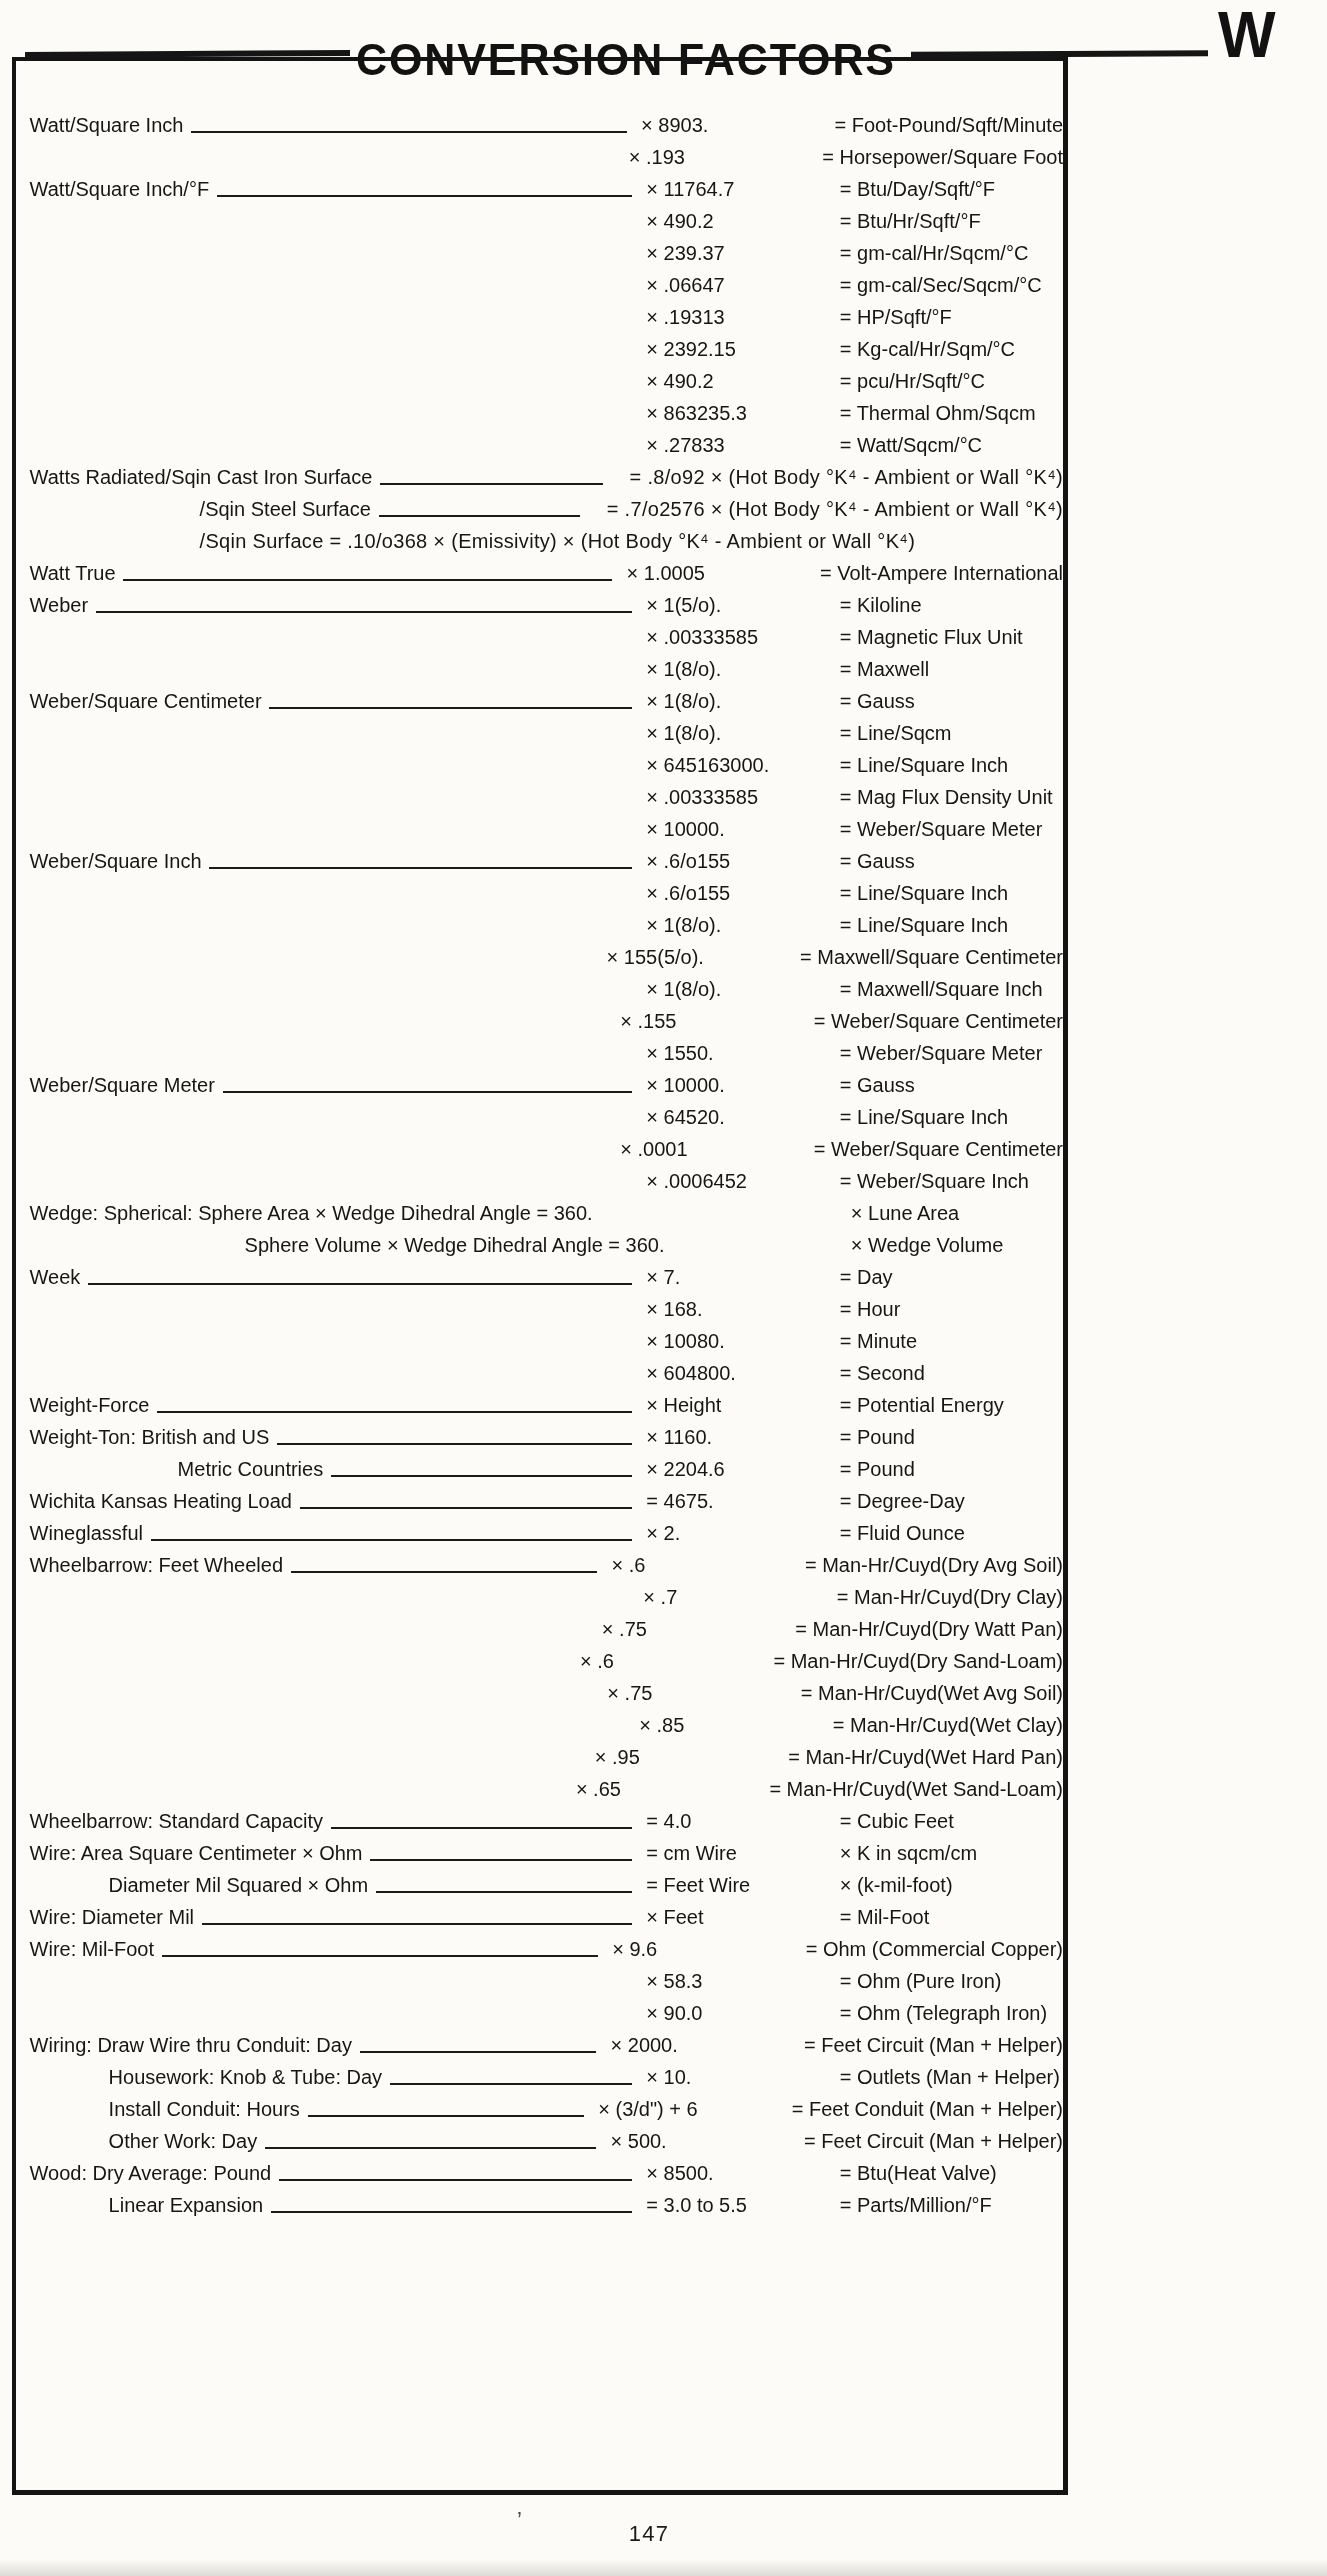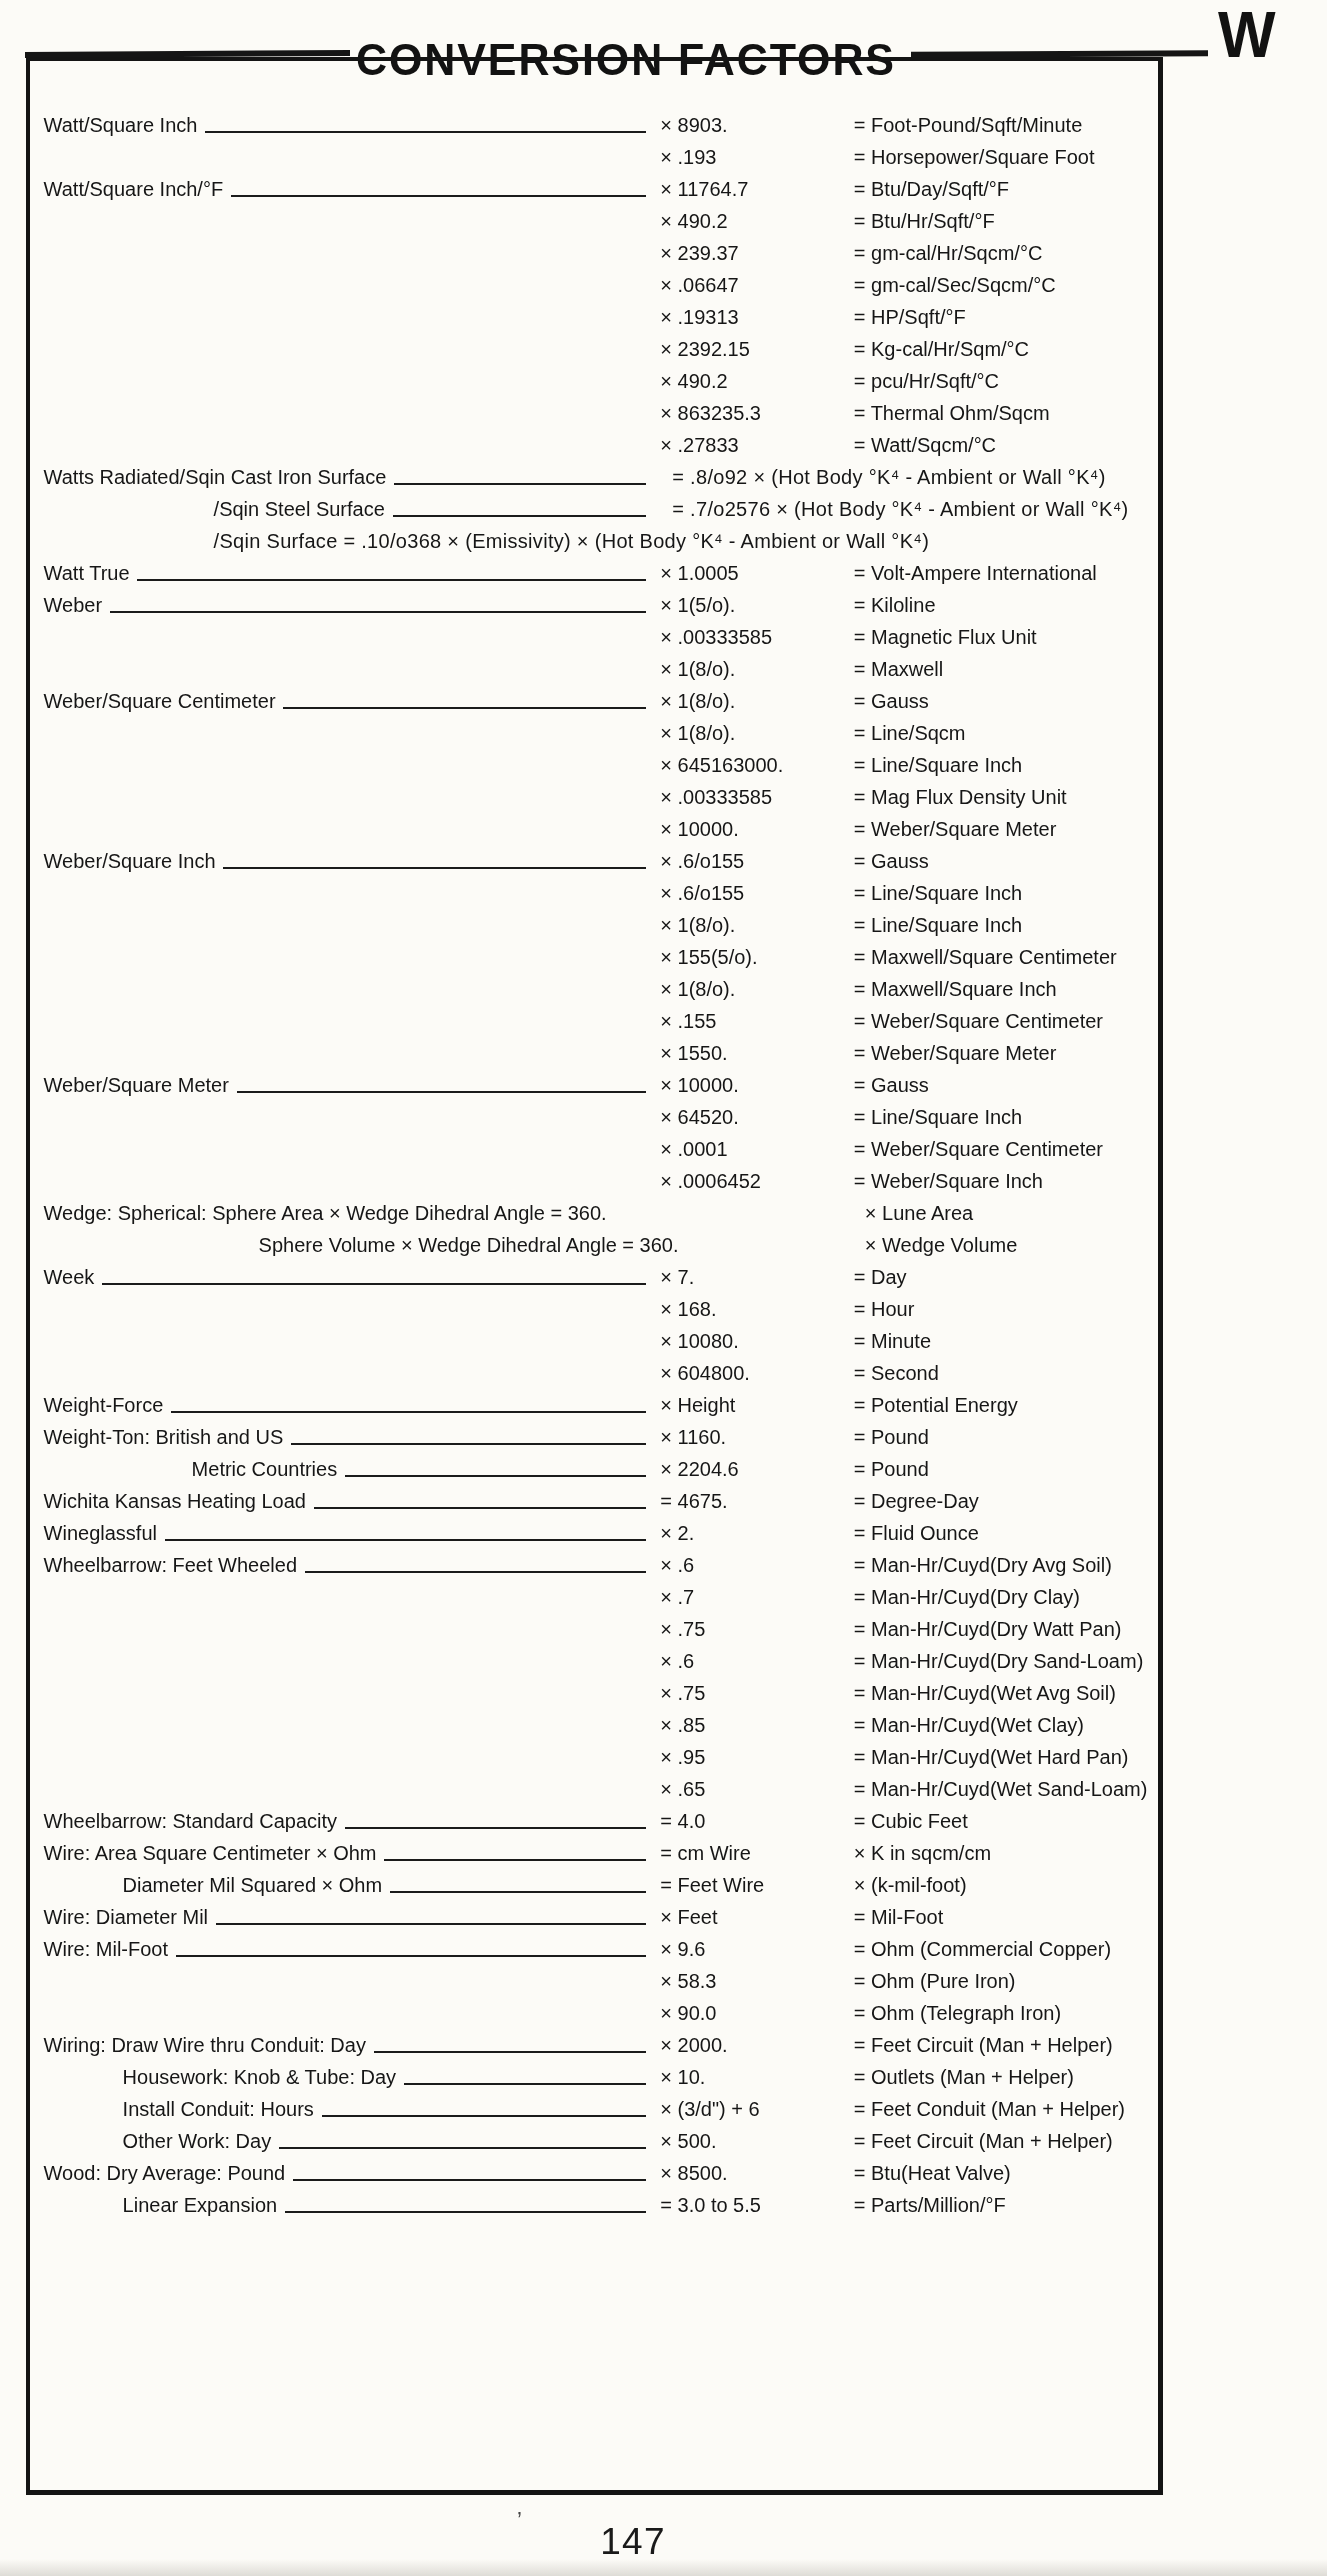--- a/index.html
+++ b/index.html
@@ -24,22 +24,22 @@
   .rule-left{left:25px;width:325px;transform:rotate(-0.35deg);}
   .rule-right{left:911px;width:297px;transform:rotate(-0.3deg);}
   .letter{
     position:absolute;left:1218px;top:0px;
     font-size:61px;font-weight:bold;color:#121212;
     transform:scaleY(1.05);
   }
 
   
   .box{
-    position:absolute;left:26px;top:57px;
-    width:1137px;height:2438px;
+    position:absolute;left:12px;top:57px;
+    width:1056px;height:2438px;
     border:solid #141414;
     border-width:4.5px 5.2px 5.8px 4.5px;
     box-sizing:border-box;
     background:transparent;
   }
   #rows{padding-top:45px;}
 
   .row{
     height:32px;
     display:flex;
@@ -64,22 +64,22 @@
   .spantext{letter-spacing:0.3px;}
 
   
   .row.ind1 .lbl,.row.ind1 .spantext{padding-left:79px;}
   .row.ind2 .lbl,.row.ind2 .spantext{padding-left:148px;}
   .row.ind3 .lbl,.row.ind3 .spantext{padding-left:170px;}
   .row.ind4 .lbl,.row.ind4 .spantext{padding-left:215px;}
 
   
   .pageno{
-    position:absolute;top:2521px;left:591px;width:84px;
-    text-align:center;font-size:37px;color:#1a1a1a;
+    position:absolute;top:2521px;left:607px;width:84px;
+    text-align:center;font-size:22px;color:#1a1a1a;
     letter-spacing:1.3px;
   }
   .speck{
     position:absolute;left:517px;top:2507px;
     font-size:22px;color:#444;
   }
   .bottom-shade{
     position:absolute;left:0;bottom:0;width:100%;height:17px;
     background:linear-gradient(#fcfbf700,#dedcd6);
   }

